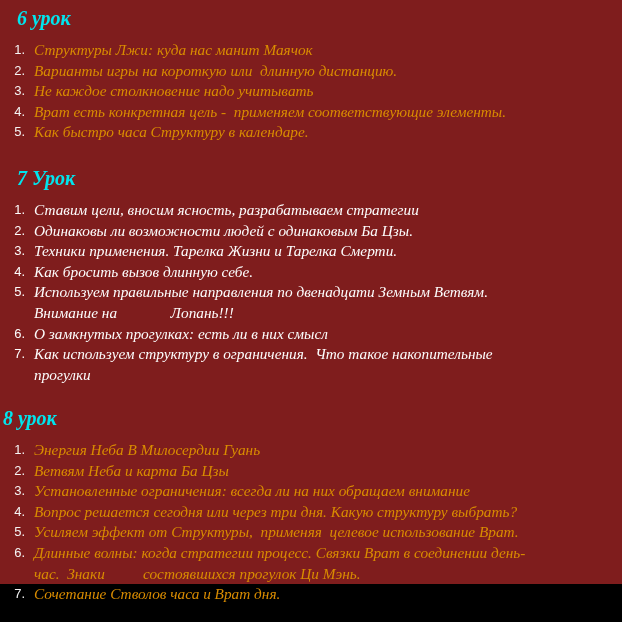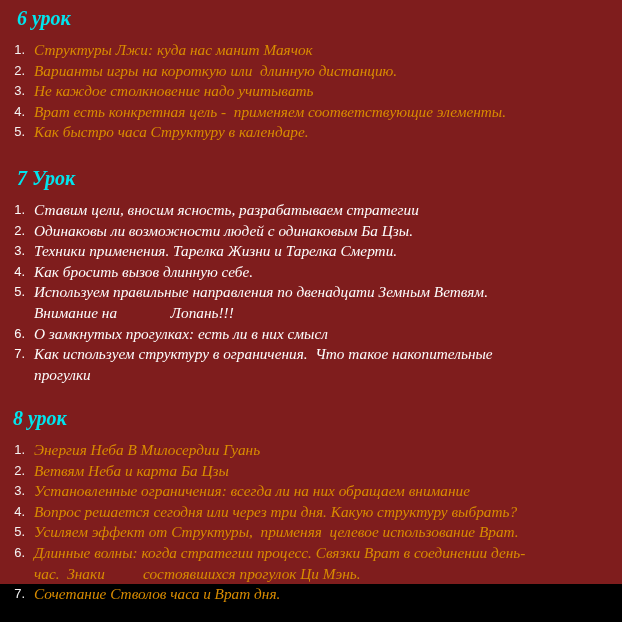--- a/index.html
+++ b/index.html
@@ -70,21 +70,21 @@
   
   #sec6 { position: absolute; left: 0px; top: 0px; width: 622px; }
   #sec6 .section-heading { margin-left: 17px; margin-top: 8px; }
   #sec6 .item-list { margin-top: 12px; }
 
   #sec7 { position: absolute; left: 0px; top: 160px; width: 622px; }
   #sec7 .section-heading { margin-left: 17px; margin-top: 8px; }
   #sec7 .item-list { margin-top: 12px; }
 
   #sec8 { position: absolute; left: 0px; top: 400px; width: 622px; }
-  #sec8 .section-heading { margin-left: 13px; margin-top: 8px; }
+  #sec8 .section-heading { margin-left: 3px; margin-top: 8px; }
   #sec8 .item-list { margin-top: 12px; }
 </style>
 </head>
 <body>
 
 <div id="page">
 
   <div class="section theme-gold" id="sec6">
     <div class="section-heading">6 урок</div>
     <ul class="item-list">

